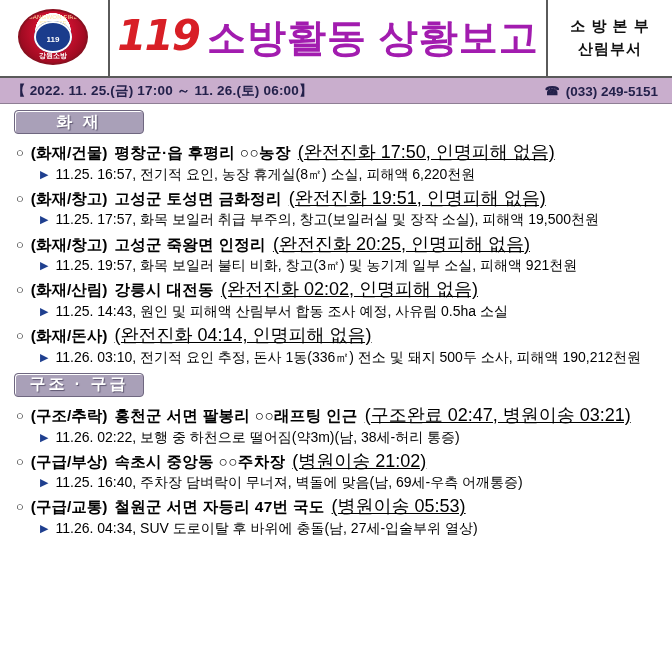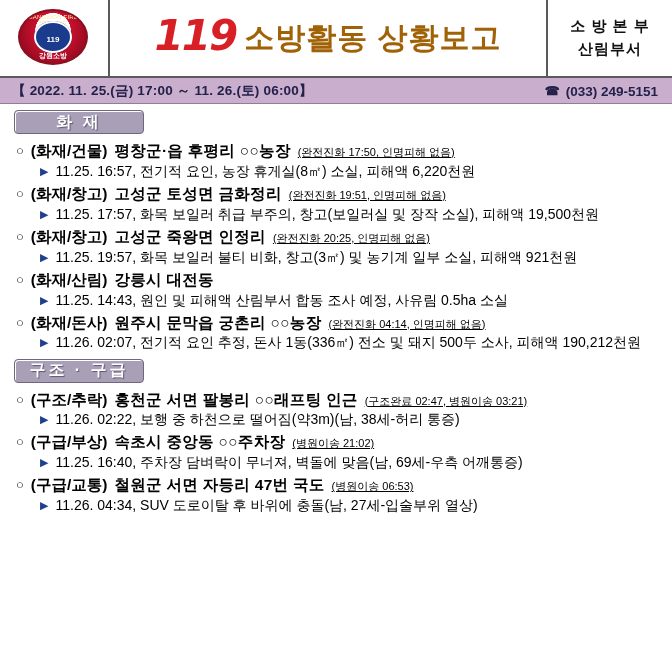--- a/index.html
+++ b/index.html
@@ -106,24 +106,24 @@
     font-size: 42px;
     font-weight: bold;
     font-style: italic;
     color: #d81f26;
     letter-spacing: -2px;
     line-height: 1;
     position: relative;
     top: -2px;
   }
   .title-main {
-    font-size: 30px;
+    font-size: 39px;
     font-weight: bold;
     letter-spacing: 1px;
-    color: #a16207;
+    color: #a21caf;
   }
   .header-dept {
     width: 124px;
     display: flex;
     flex-direction: column;
     align-items: center;
     justify-content: center;
     gap: 4px;
     font-size: 15px;
     font-weight: bold;
@@ -204,21 +204,21 @@
   .bullet-o {
     font-size: 13px;
     line-height: 1;
     color: #000;
     position: relative;
     top: -1px;
   }
   .cat { font-weight: bold; text-align: center; }
   .place { font-weight: bold; letter-spacing: .3px; }
   .status {
-    font-size: 11px;
+    font-size: 18px;
     font-weight: normal;
   }
 
   .entry-sub {
     display: flex;
     align-items: baseline;
     gap: 7px;
     padding: 2px 0 2px 30px;
     font-size: 14px;
     line-height: 1.15;
@@ -302,35 +302,35 @@
     </div>
     <div class="entry-sub">
       <span class="bullet-tri">▶</span>
       <span>11.25. 19:57,  화목 보일러 불티 비화,  창고(3㎡) 및 농기계 일부 소실,  피해액 921천원</span>
     </div>
 
     <div class="entry-main">
       <span class="bullet-o">○</span>
       <span class="cat">(화재/산림)</span>
       <span class="place">강릉시  대전동</span>
+      <span class="status u">(완전진화 02:02, 인명피해 없음)</span>
     </div>
     <div class="entry-sub">
       <span class="bullet-tri">▶</span>
       <span>11.25. 14:43,  원인 및 피해액 산림부서 합동 조사 예정,  사유림 0.5ha 소실</span>
     </div>
 
     <div class="entry-main">
       <span class="bullet-o">○</span>
       <span class="cat">(화재/돈사)</span>
-      <span class="place">원주시  문막읍  궁촌리  ○○농장</span>
       <span class="status u">(완전진화 04:14, 인명피해 없음)</span>
     </div>
     <div class="entry-sub">
       <span class="bullet-tri">▶</span>
-      <span>11.26. 02:07,  전기적 요인 추정, 돈사 1동(336㎡) 전소 및 돼지 500두 소사,  피해액 190,212천원</span>
+      <span>11.26. 03:10,  전기적 요인 추정, 돈사 1동(336㎡) 전소 및 돼지 500두 소사,  피해액 190,212천원</span>
     </div>
 
   </div>
 
   <div class="section-head">
     <span>구조 · 구급</span>
   </div>
 
   <div class="entries">
 
@@ -353,21 +353,21 @@
     </div>
     <div class="entry-sub">
       <span class="bullet-tri">▶</span>
       <span>11.25. 16:40,  주차장 담벼락이 무너져,  벽돌에 맞음(남, 69세-우측 어깨통증)</span>
     </div>
 
     <div class="entry-main">
       <span class="bullet-o">○</span>
       <span class="cat">(구급/교통)</span>
       <span class="place">철원군  서면  자등리 47번 국도</span>
-      <span class="status u">(병원이송 06:53)</span>
+      <span class="status u">(병원이송 05:53)</span>
     </div>
     <div class="entry-sub">
       <span class="bullet-tri">▶</span>
       <span>11.26. 04:34,  SUV 도로이탈 후 바위에 충돌(남,  27세-입술부위  열상)</span>
     </div>
 
   </div>
 
 </div>
 

